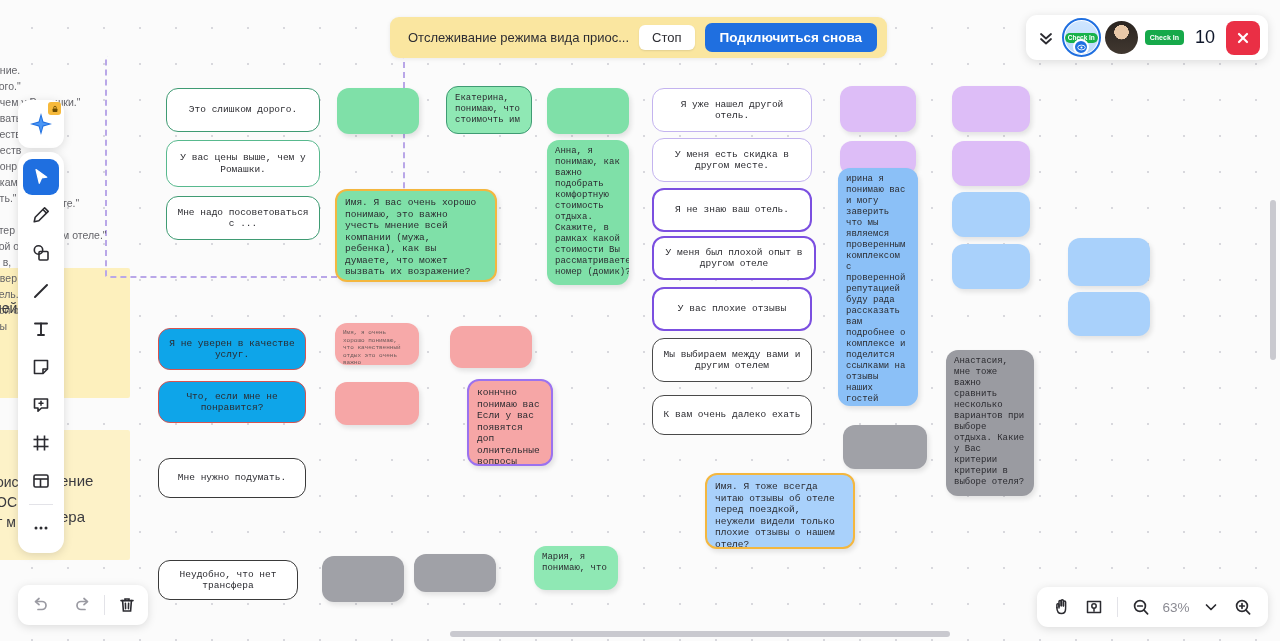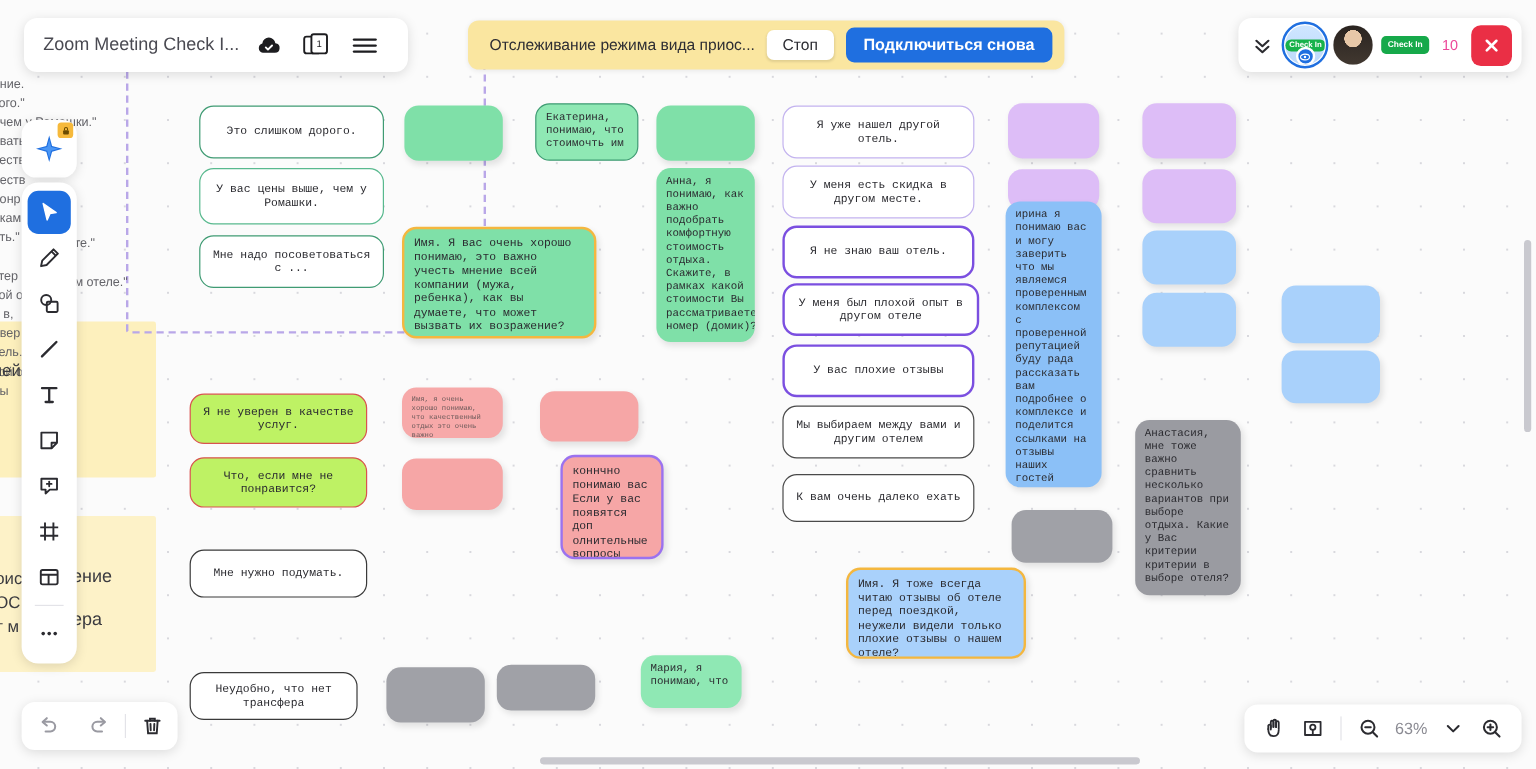--- a/index.html
+++ b/index.html
@@ -64,21 +64,21 @@
     color: #2b2b30;
     overflow: hidden;
     font-family: Liberation Mono, monospace;
   }
   .card.left { text-align: left; justify-content: flex-start; align-items: flex-start; }
   .card.shadow { box-shadow: 2px 3px 5px rgba(0,0,0,.10); }
 
   
   .o-green  { background:#fff; border:1.5px solid #3f9b73; }
   .o-greenL { background:#fff; border:1.5px solid #58b98e; }
-  .o-red    { background:#bef264; border:1.5px solid #d9534f; }
+  .o-red    { background:#0ea5e9; border:1.5px solid #d9534f; }
   .o-dark   { background:#fff; border:1.5px solid #3a3a3a; }
   .o-purpleL{ background:#fff; border:1.5px solid #c3b3ef; }
   .o-purple { background:#fff; border:2px solid #7b4fe0; }
   .o-gray   { background:#fff; border:1.5px solid #4a4a4a; }
 
   
   .s-green   { background:#7fe0a8; }
   .s-greenL  { background:#8fe8b4; }
   .s-pink    { background:#f7a9a9; }
   .s-pink2   { background:#f6a6a6; }
@@ -169,21 +169,21 @@
   }
   .photo {
     width:100%;height:100%;
     background: radial-gradient(circle at 50% 34%, #e8c8a8 0 26%, transparent 27%),
                 linear-gradient(#2a2420,#413830);
   }
   .chk-flat {
     background:#16a94a; color:#fff; font-size:7px; font-weight:bold;
     border-radius:4px; padding:4px 5px; display:flex; align-items:center; gap:2px;
   }
-  #topright .count { font-size:12px; color:#ec4899; padding:0 4px; }
+  #topright .count { font-size:18px; color:#0f172a; padding:0 4px; }
   #close-btn {
     width:34px;height:34px;border-radius:8px;background:#ea2f45;
     display:flex;align-items:center;justify-content:center;cursor:pointer;
   }
   
   #ai-pill {
     position:absolute; left:18px; top:100px;
     width:46px; height:48px; background:#fff; border-radius:12px;
     box-shadow:0 2px 10px rgba(0,0,0,.13);
     display:flex;align-items:center;justify-content:center;
@@ -412,45 +412,20 @@
         <span></span>
       </div>
       <div class="card s-greenL shadow sm left" style="left: 534px; top: 546px; width: 84px; height: 44px;">
         <span>Мария, я понимаю, что</span>
       </div>
     </div>
 
   <div id="hscroll"></div>
   <div id="vscroll"></div>
 
-  <div id="title-pill">
-    <div class="t-name">Zoom Meeting Check I...</div>
-    <div class="t-ico">
-      <svg width="22" height="18" viewBox="0 0 22 18">
-        <path d="M6 15h10a4 4 0 0 0 .5-7.97A5.5 5.5 0 0 0 5.6 7.2 4 4 0 0 0 6 15z" fill="#1d1d20"></path>
-        <path d="M8.5 10.5l1.8 1.8 3.4-3.4" stroke="#fff" stroke-width="1.6" fill="none" stroke-linecap="round" stroke-linejoin="round"></path>
-      </svg>
-    </div>
-    <div class="t-ico">
-      <svg width="24" height="22" viewBox="0 0 24 22">
-        <rect x="1.5" y="3.5" width="13" height="14" rx="2" fill="none" stroke="#1d1d20" stroke-width="1.6"></rect>
-        <rect x="7.5" y="1.5" width="13" height="16" rx="2" fill="#fff" stroke="#1d1d20" stroke-width="1.6"></rect>
-        <text x="14" y="12.5" font-size="8" text-anchor="middle" fill="#1d1d20" font-family="Liberation Sans, sans-serif">1</text>
-      </svg>
-    </div>
-    <div class="t-ico">
-      <svg width="22" height="16" viewBox="0 0 22 16">
-        <g stroke="#1d1d20" stroke-width="2" stroke-linecap="round">
-          <line x1="2" y1="3" x2="20" y2="3"></line>
-          <line x1="2" y1="8" x2="20" y2="8"></line>
-          <line x1="2" y1="13" x2="20" y2="13"></line>
-        </g>
-      </svg>
-    </div>
-  </div>
 
   <div id="banner">
     <div class="b-text">Отслеживание режима вида приос...</div>
     <div class="b-stop">Стоп</div>
     <div class="b-reconnect">Подключиться снова</div>
   </div>
 
   <div id="topright">
     <div class="chev-dbl">
       <svg width="16" height="16" viewBox="0 0 16 16">

